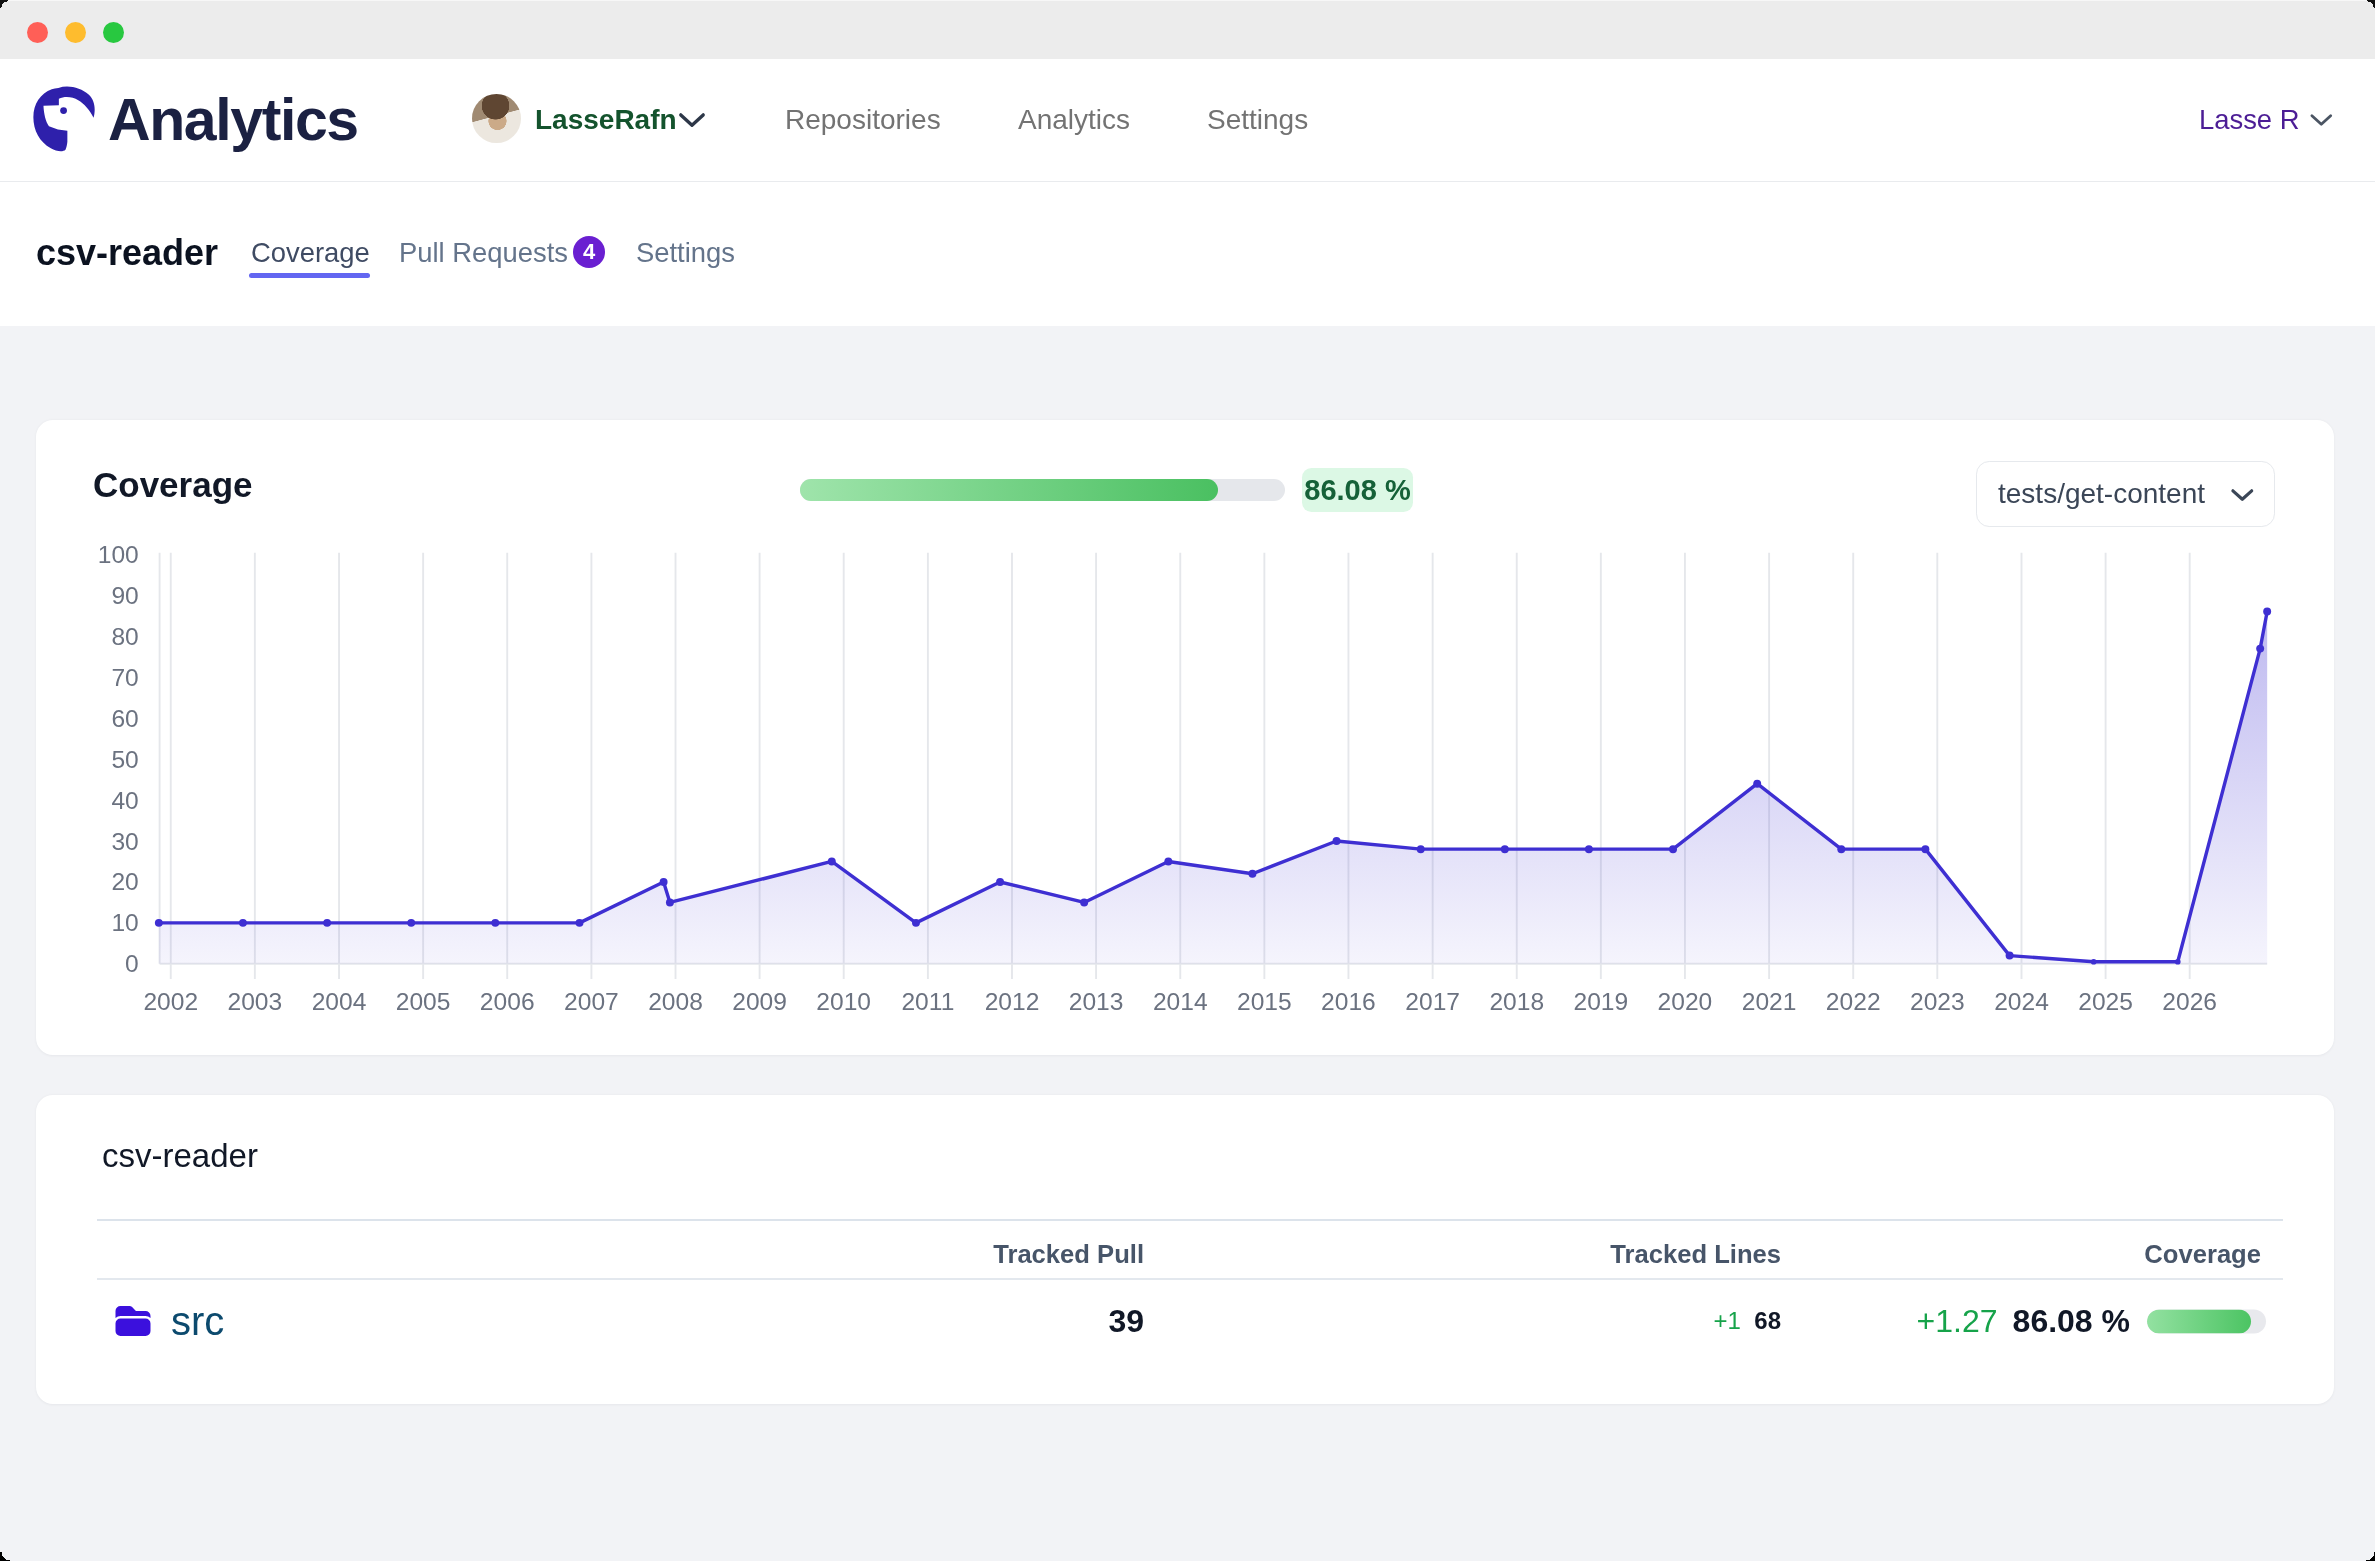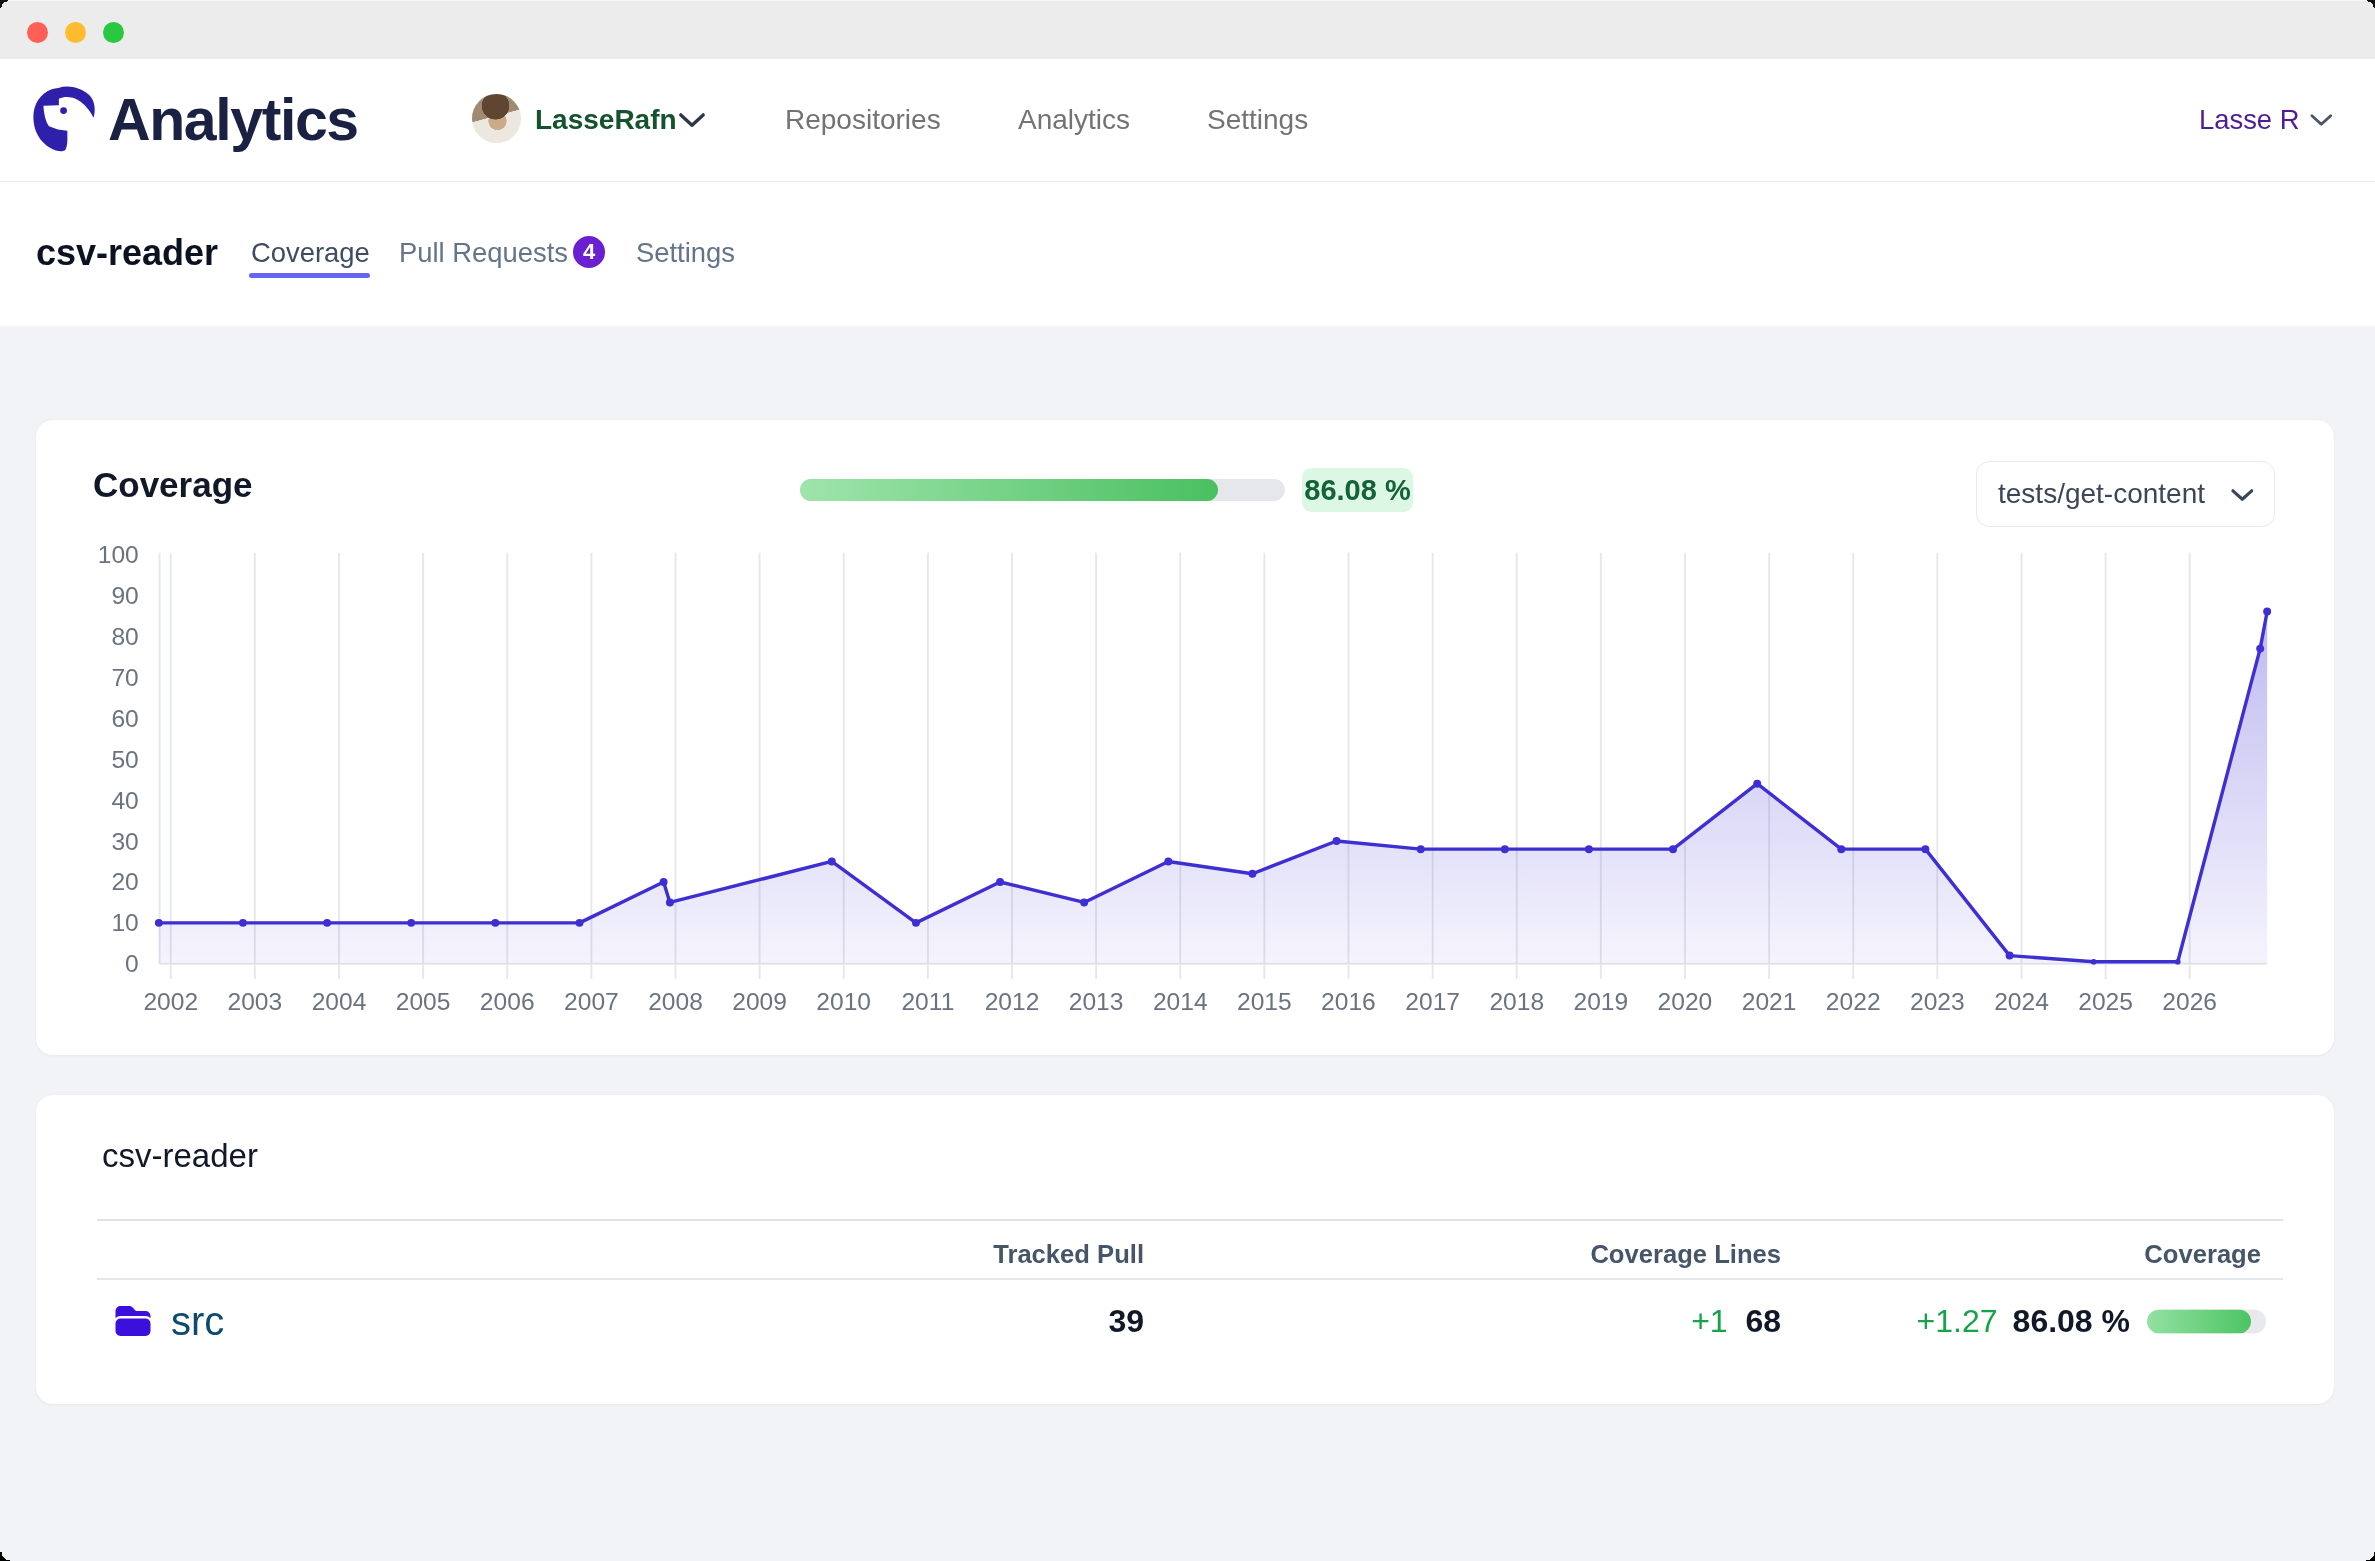--- a/index.html
+++ b/index.html
@@ -188,29 +188,29 @@
           <circle cx="2350.6" cy="125.4" r="4.2" fill="#3e2fd2"></circle>
           <circle cx="2358.0" cy="86.1" r="4.2" fill="#3e2fd2"></circle>
         </g>
       </svg>
     </div>
 
     <div class="card" style="top:769px;width:2298px;height:309px;">
       <div class="abs" style="left:66px;top:61px;transform:translateY(-50%);font-size:33px;color:#111827;">csv-reader</div>
       <div class="abs" style="left:61px;top:124px;width:2186px;height:1.9px;background:#dce3eb;"></div>
       <div class="abs" style="right:1190px;top:159px;transform:translateY(-50%);font-size:25.6px;font-weight:bold;color:#475569;">Tracked Pull</div>
-      <div class="abs" style="right:553px;top:159px;transform:translateY(-50%);font-size:25.6px;font-weight:bold;color:#475569;">Coverage Lines</div>
+      <div class="abs" style="right:553px;top:159px;transform:translateY(-50%);font-size:25.6px;font-weight:bold;color:#475569;">Tracked Lines</div>
       <div class="abs" style="right:73px;top:159px;transform:translateY(-50%);font-size:25.6px;font-weight:bold;color:#475569;">Coverage</div>
       <div class="abs" style="left:61px;top:183px;width:2186px;height:1.9px;background:#e3e8ee;"></div>
       <svg class="abs" style="left:77px;top:206px;" width="40" height="40" viewBox="0 0 24 24">
         <path fill="#3b10dd" d="M19.5 21a3 3 0 0 0 3-3v-4.5a3 3 0 0 0-3-3h-15a3 3 0 0 0-3 3V18a3 3 0 0 0 3 3h15ZM1.5 10.146V6a3 3 0 0 1 3-3h5.379a2.25 2.25 0 0 1 1.59.659l2.122 2.121c.14.141.331.22.53.22H19.5a3 3 0 0 1 3 3v1.146A4.483 4.483 0 0 0 19.5 9h-15a4.483 4.483 0 0 0-3 1.146Z"></path>
       </svg>
       <div class="abs" style="left:135px;top:226px;transform:translateY(-50%);font-size:40px;color:#0c4a6e;">src</div>
       <div class="abs" style="right:1190px;top:226px;transform:translateY(-50%);font-size:32px;font-weight:bold;color:#111827;">39</div>
-      <div class="abs" style="right:553px;top:226px;transform:translateY(-50%);font-size:32px;"><span style="color:#16a34a;">+1</span>&nbsp;&nbsp;<span style="font-weight:bold;color:#111827;">68</span></div>
+      <div class="abs" style="right:553px;top:226px;transform:translateY(-50%);font-size:24px;"><span style="color:#16a34a;">+1</span>&nbsp;&nbsp;<span style="font-weight:bold;color:#111827;">68</span></div>
       <div class="abs" style="right:68px;top:226px;transform:translateY(-50%);display:flex;align-items:center;font-size:32px;">
         <span style="color:#16a34a;">+1.27</span>
         <span style="font-weight:bold;color:#111827;margin-left:15px;">86.08&nbsp;%</span>
         <span style="display:inline-block;margin-left:17px;width:119px;height:24px;border-radius:12.3px;background:#e8e9ed;position:relative;overflow:hidden;">
           <span style="position:absolute;left:0;top:0;width:104px;height:24px;border-radius:12.3px;background:linear-gradient(90deg,#93e1a1,#4cc463);"></span>
         </span>
       </div>
     </div>
   </div>
 

